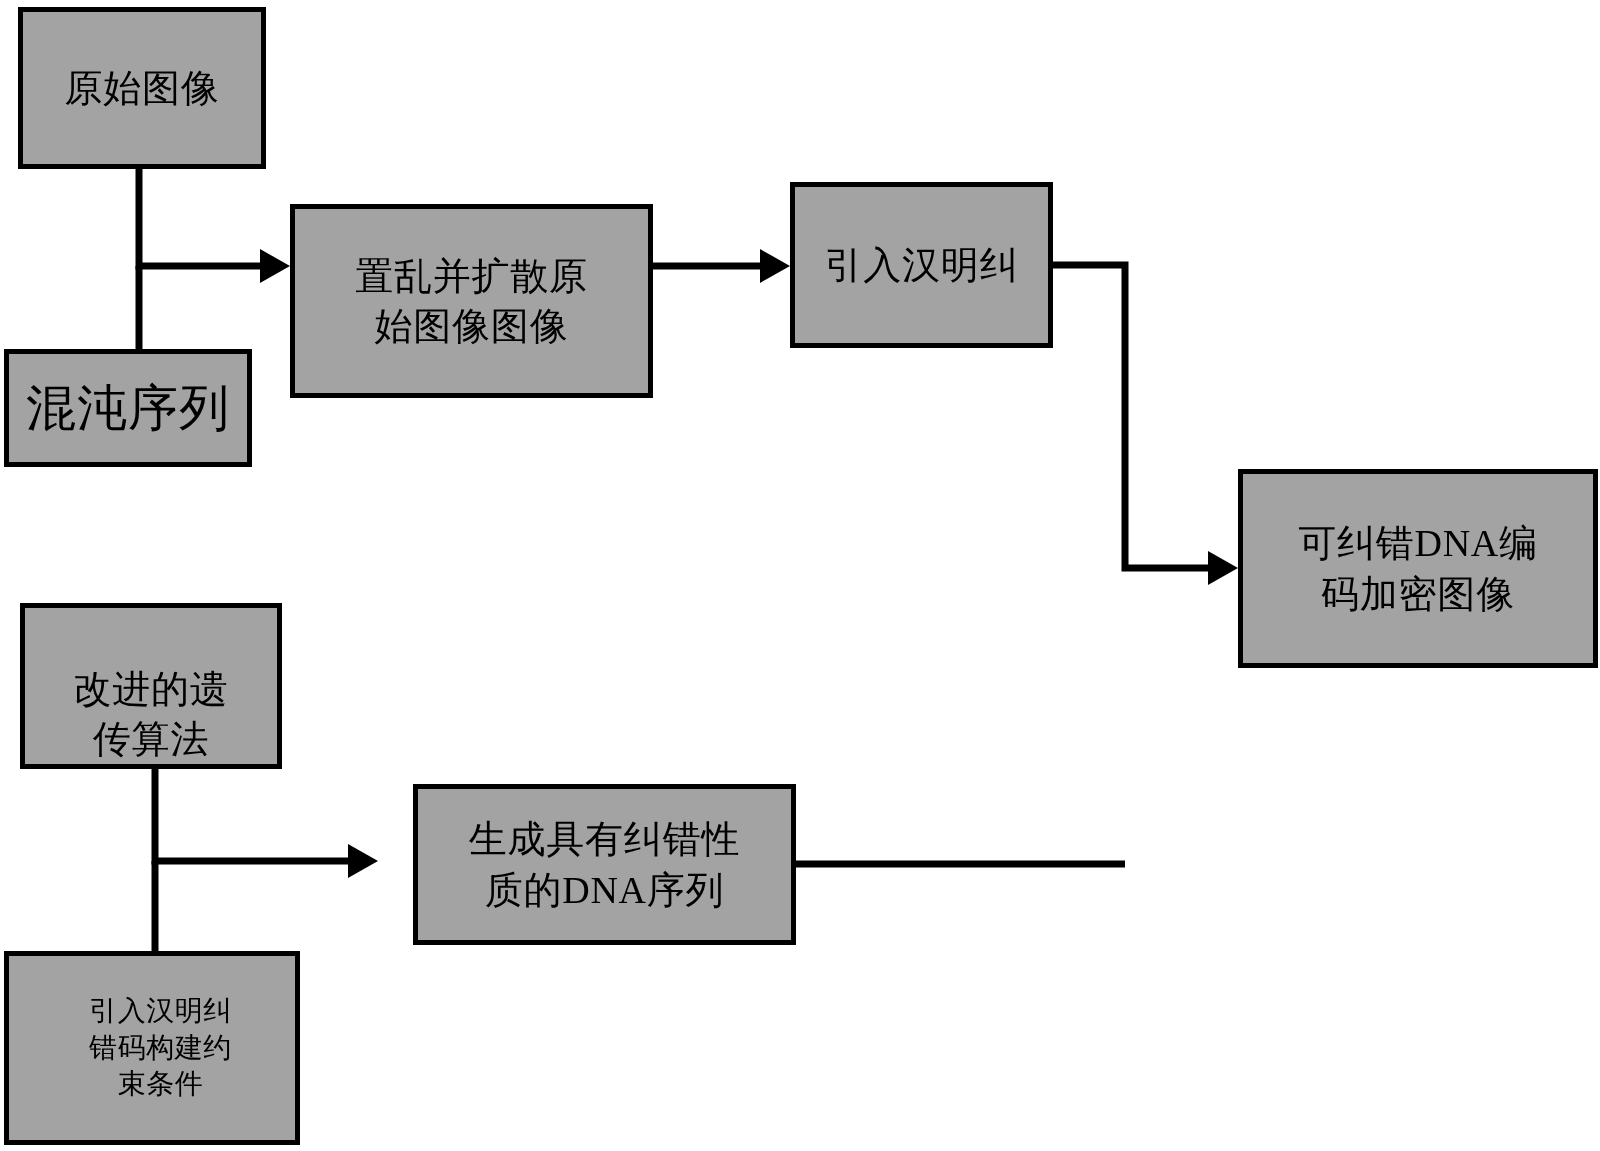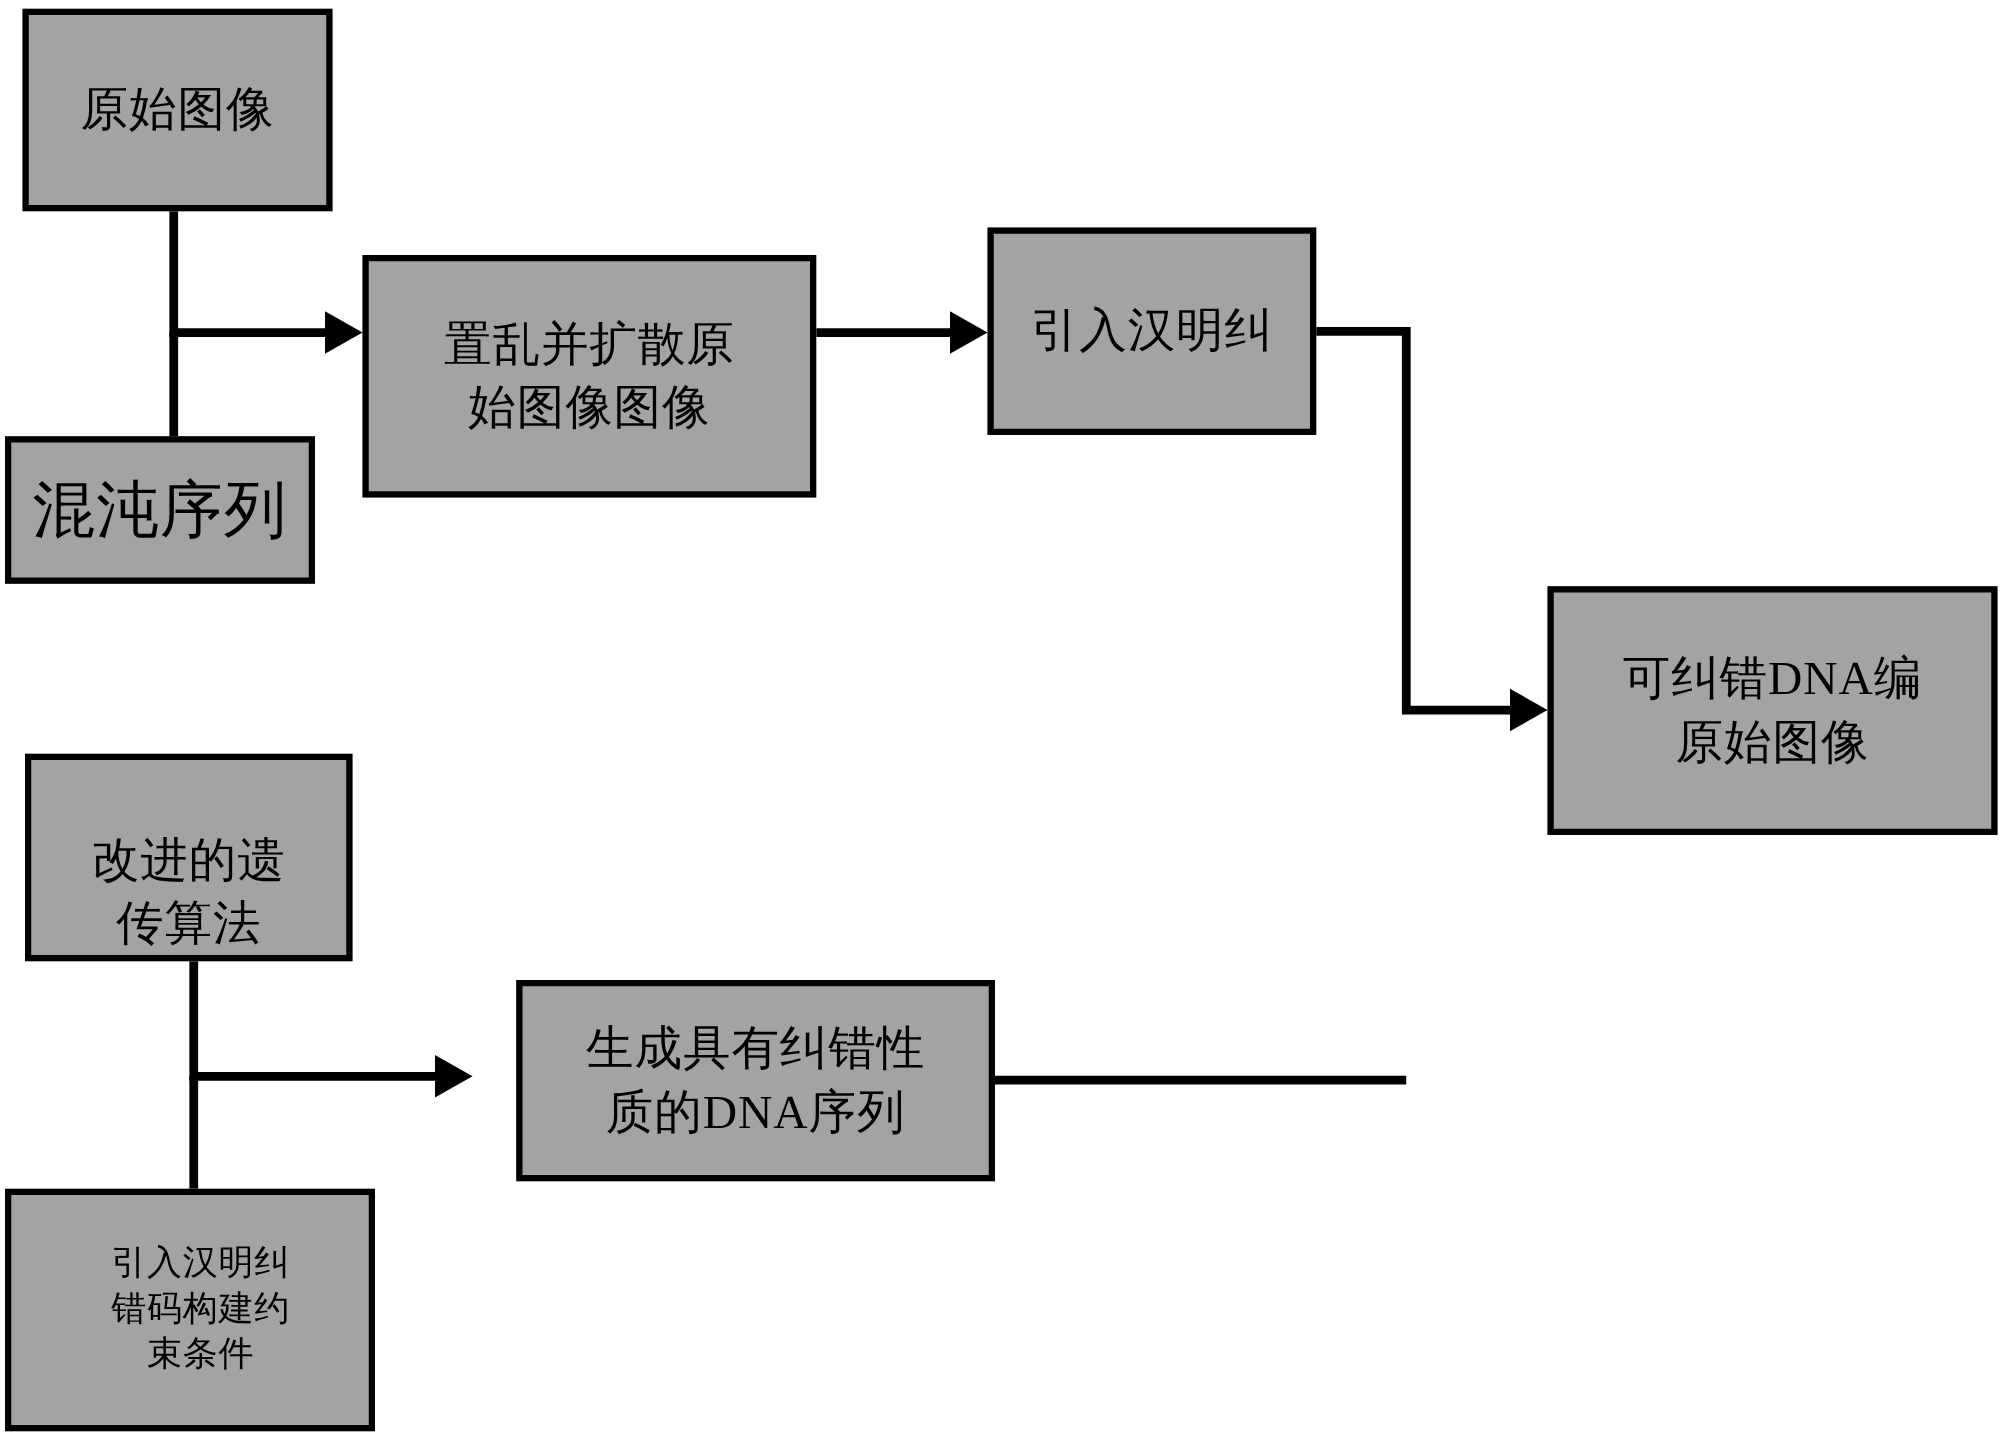--- a/index.html
+++ b/index.html
@@ -78,21 +78,21 @@
       <polyline points="761,864 1125,864" stroke="#000000"></polyline>
     </svg>
 
   <div id="node-layer">
       <div class="node" style="left: 18px; top: 7px; width: 248px; height: 162px; border-color: rgb(0, 0, 0); font-size: 38px;"><span class="node-label">原始图像</span></div>
       <div class="node" style="left: 4px; top: 349px; width: 248px; height: 118px; border-color: rgb(0, 0, 0); font-size: 50px;"><span class="node-label">混沌序列</span></div>
       <div class="node" style="left: 290px; top: 184px; width: 363px; height: 194px; border-color: rgb(0, 0, 0); font-size: 38px; margin-top: 20px;"><span class="node-label">置乱并扩散原
 始图像图像</span></div>
       <div class="node" style="left: 790px; top: 182px; width: 263px; height: 166px; border-color: rgb(0, 0, 0); font-size: 38px;"><span class="node-label">引入汉明纠</span></div>
       <div class="node" style="left: 1238px; top: 469px; width: 360px; height: 199px; border-color: rgb(0, 0, 0); font-size: 38px;"><span class="node-label">可纠错DNA编
-原始图像</span></div>
+码加密图像</span></div>
       <div class="node" style="left: 20px; top: 603px; width: 262px; height: 166px; border-color: rgb(0, 0, 0); font-size: 38px; align-items: flex-end;"><span class="node-label">改进的遗
 传算法</span></div>
       <div class="node" style="left: 4px; top: 951px; width: 296px; height: 194px; border-color: rgb(0, 0, 0); font-size: 28px; padding-left: 17px;"><span class="node-label">引入汉明纠
 错码构建约
 束条件</span></div>
       <div class="node" style="left: 378px; top: 784px; width: 383px; height: 161px; border-color: rgb(0, 0, 0); font-size: 38px; margin-left: 35px;"><span class="node-label">生成具有纠错性
 质的DNA序列</span></div>
     </div>
 
 </div>

